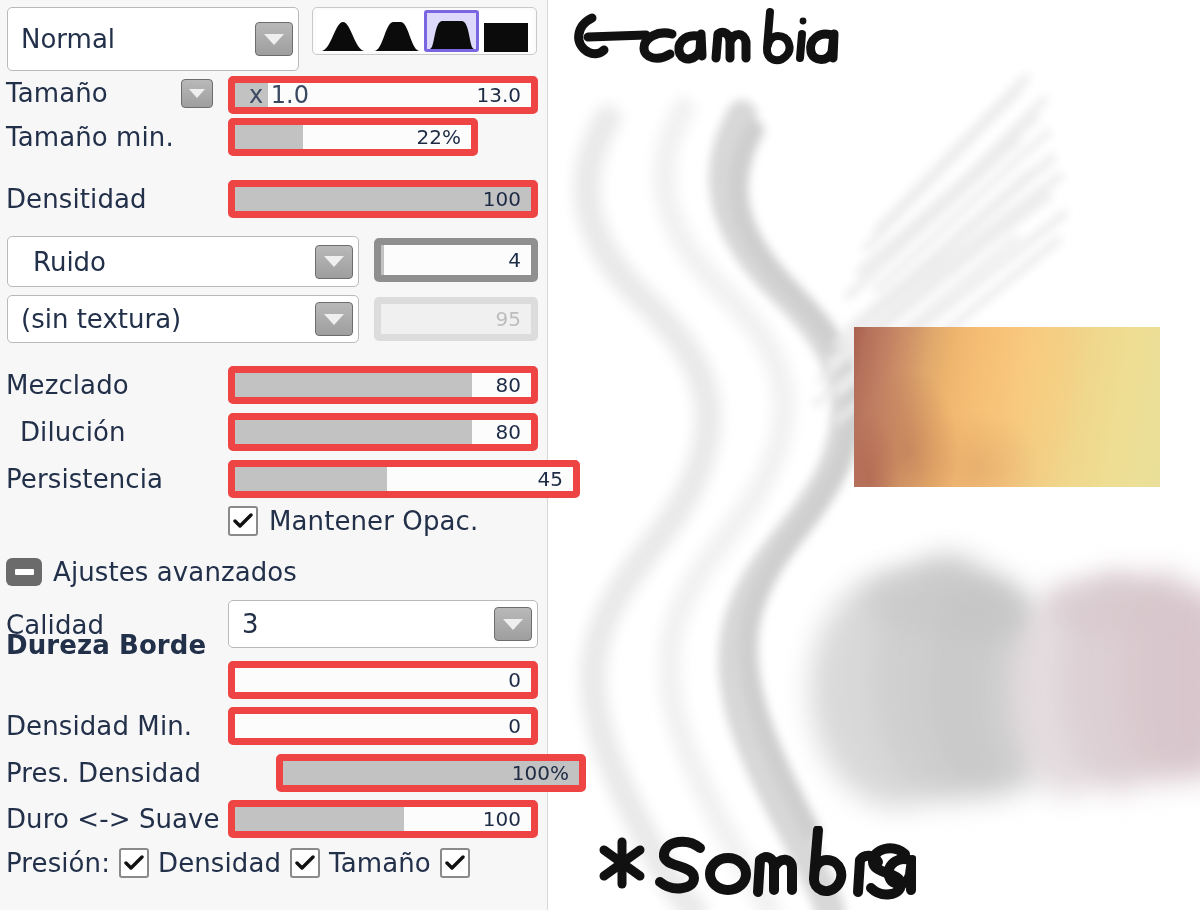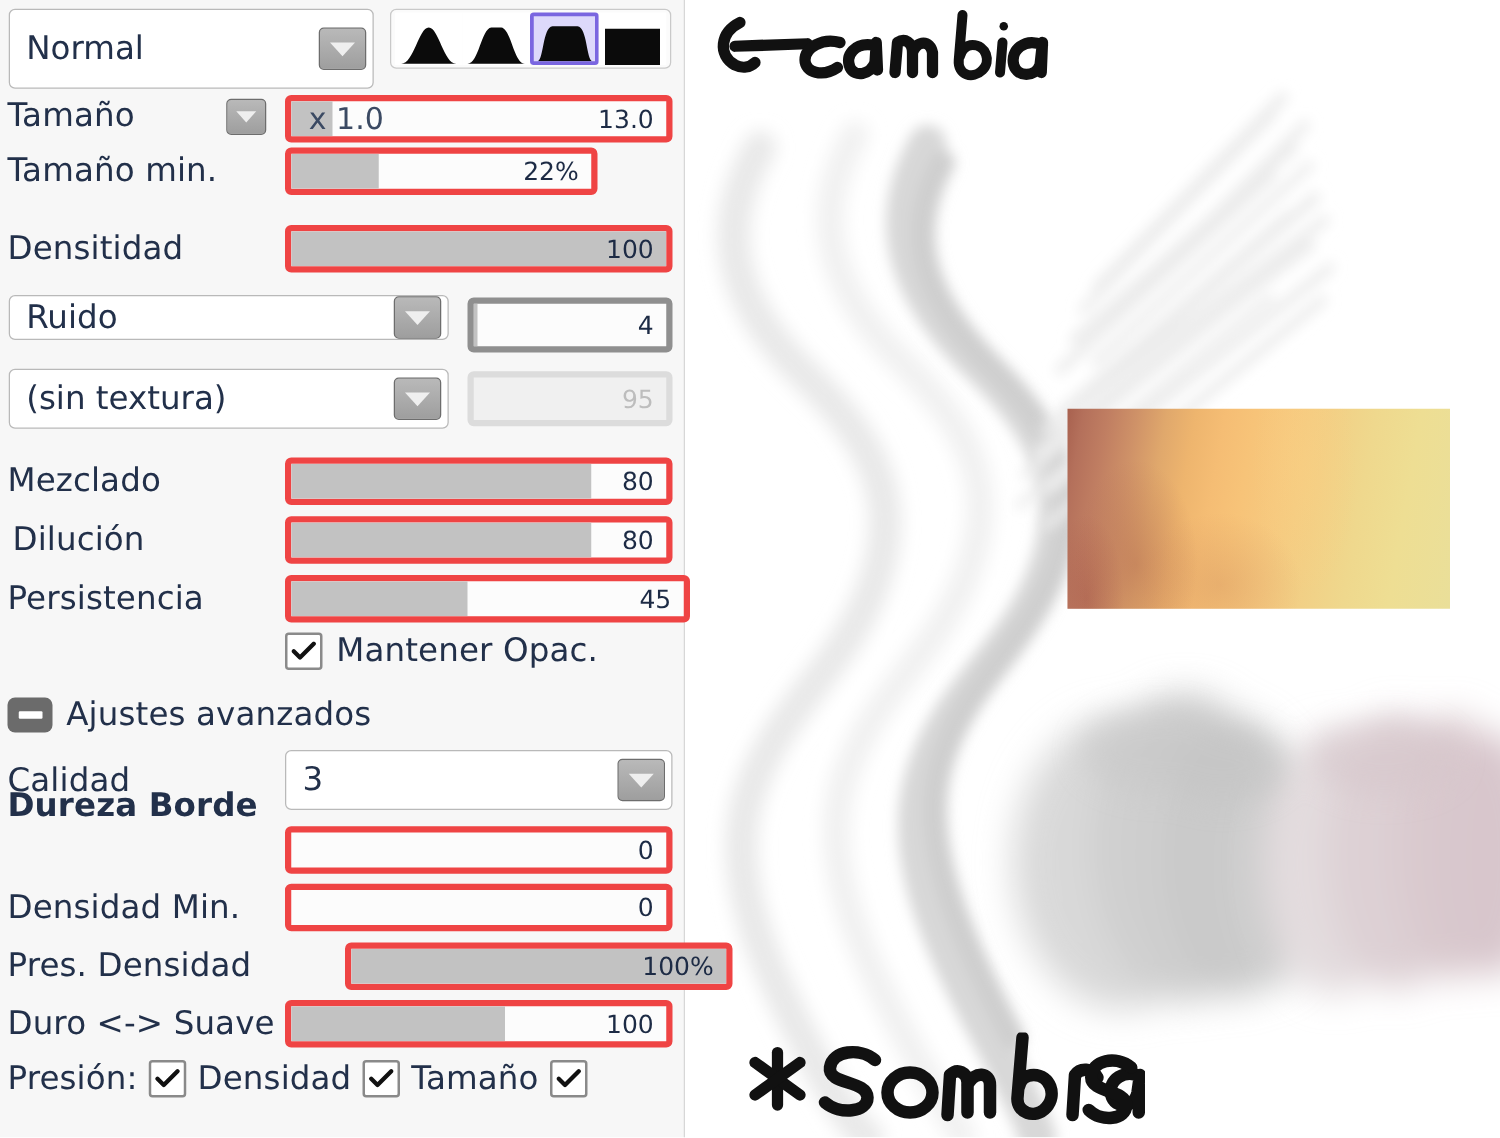--- a/index.html
+++ b/index.html
@@ -63,21 +63,21 @@
   }
   .arrowbox i{
     display:block;width:0;height:0;border-left:10px solid transparent;
     border-right:10px solid transparent;border-top:11px solid #efefef;
   }
   .arrowbox.sm{width:32px;height:29px;}
   .arrowbox.sm i{border-left-width:8px;border-right-width:8px;border-top-width:9px;}
 
   
   .slider{
-    position:absolute;background:#fcfcfc;border:5px solid #ef4444;border-radius:5px;
+    position:absolute;background:#fcfcfc;border:7px solid #ef4444;border-radius:5px;
     box-sizing:border-box;overflow:hidden;
   }
   .slider .fill{position:absolute;left:0;top:0;bottom:0;background:#c2c2c2;}
   .slider .num{
     position:absolute;right:10px;top:50%;transform:translateY(-50%);
     color:#1d2b45;font-size:20px;line-height:26px;white-space:nowrap;
   }
   .slider .pre{
     position:absolute;left:14px;top:50%;transform:translateY(-50%);
     color:#3b4a63;font-size:24px;line-height:24px;
@@ -280,21 +280,21 @@
     </div>
 
     <div class="row" style="left:6px;top:186px;">
       <span class="lbl">Densitidad</span>
     </div>
     <div class="slider" style="left:228px;top:180px;width:310px;height:38px;">
       <div class="fill" style="width:100%"></div>
       <span class="num">100</span>
     </div>
 
-    <div class="combo" style="left:7px;top:236px;width:352px;height:36px;">
+    <div class="combo" style="left:7px;top:236px;width:352px;height:51px;padding-left:12px;">
       <span class="cval">Ruido</span>
       <span class="arrowbox">
           <i></i>
         </span>
     </div>
     <div class="slider" style="left:374px;top:238px;width:164px;height:44px;border-color:#8f8f8f;">
       <div class="fill" style="width:2%"></div>
       <span class="num">4</span>
     </div>
 
@@ -309,32 +309,32 @@
     </div>
 
     <div class="row" style="left:6px;top:372px;">
       <span class="lbl">Mezclado</span>
     </div>
     <div class="slider" style="left:228px;top:366px;width:310px;height:38px;">
       <div class="fill" style="width:80%"></div>
       <span class="num">80</span>
     </div>
 
-    <div class="row" style="left:10px;top:419px;text-align:right;">
+    <div class="row" style="left:20px;top:419px;text-align:right;">
       <span class="lbl">Dilución</span>
     </div>
     <div class="slider" style="left:228px;top:413px;width:310px;height:38px;">
       <div class="fill" style="width:80%"></div>
       <span class="num">80</span>
     </div>
 
     <div class="row" style="left:6px;top:466px;">
       <span class="lbl">Persistencia</span>
     </div>
-    <div class="slider" style="left:228px;top:460px;width:324px;height:38px;">
+    <div class="slider" style="left:228px;top:460px;width:352px;height:38px;">
       <div class="fill" style="width:45%"></div>
       <span class="num">45</span>
     </div>
 
     <div class="row" style="left:228px;top:506px;gap:11px;">
       <span class="cb">
         <svg width="20" height="16" viewBox="0 0 20 16">
             <path d="M2 8 L 7 13 L 18 2" fill="none" stroke="#111" stroke-width="3.4" stroke-linecap="round" stroke-linejoin="round"></path>
           </svg>
       </span>

